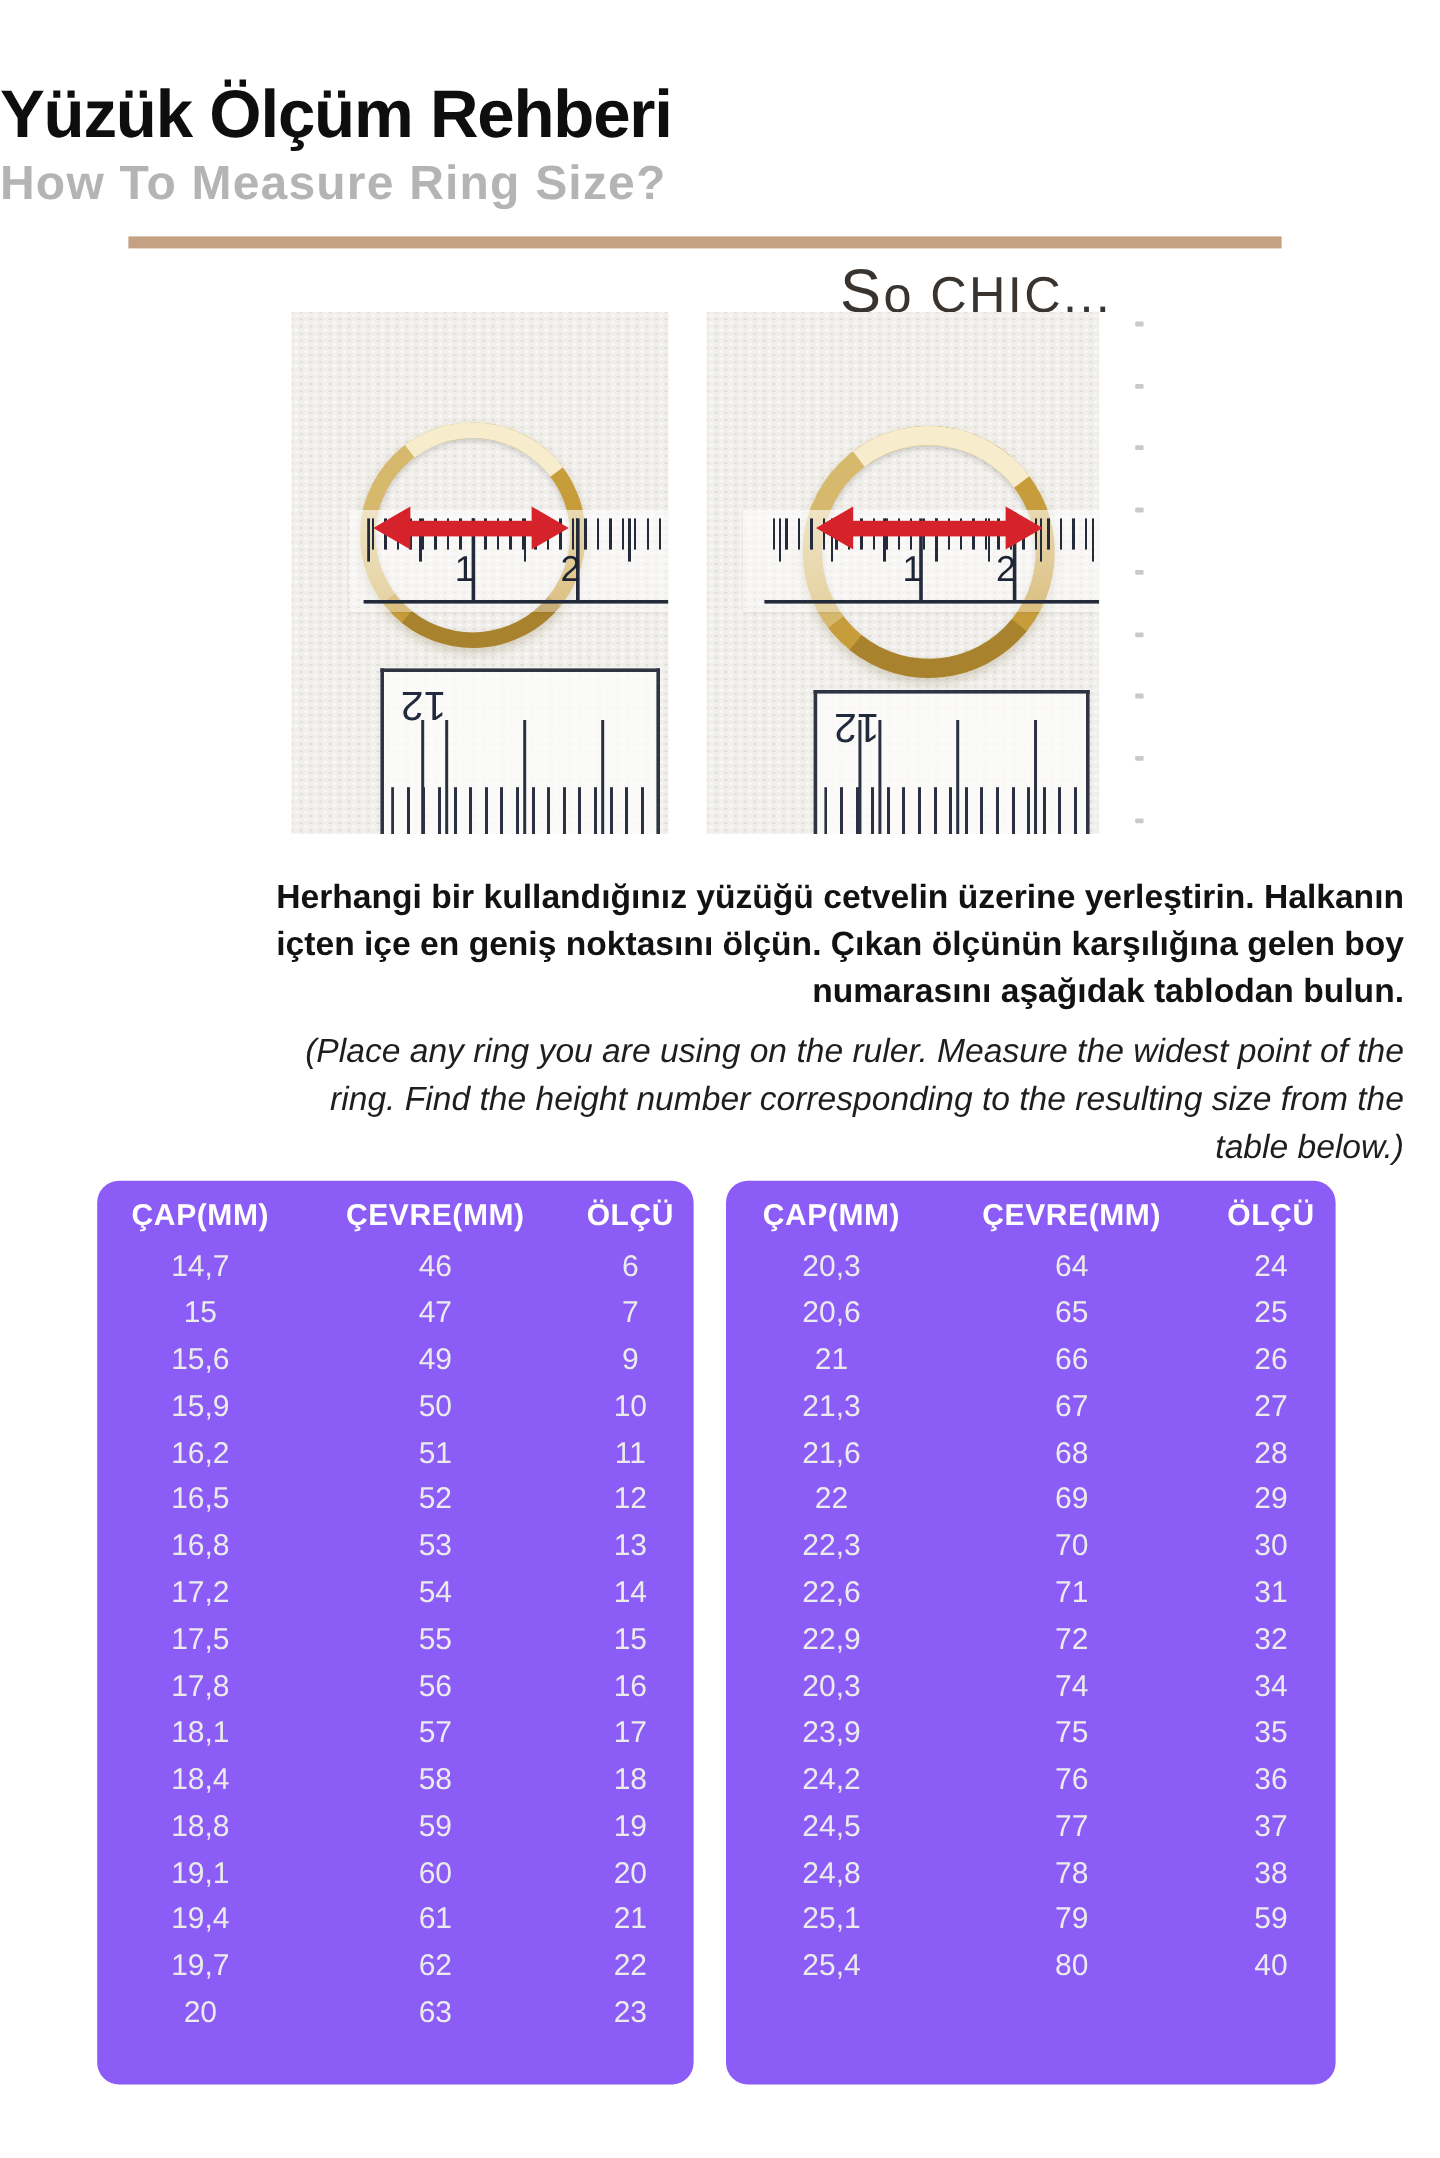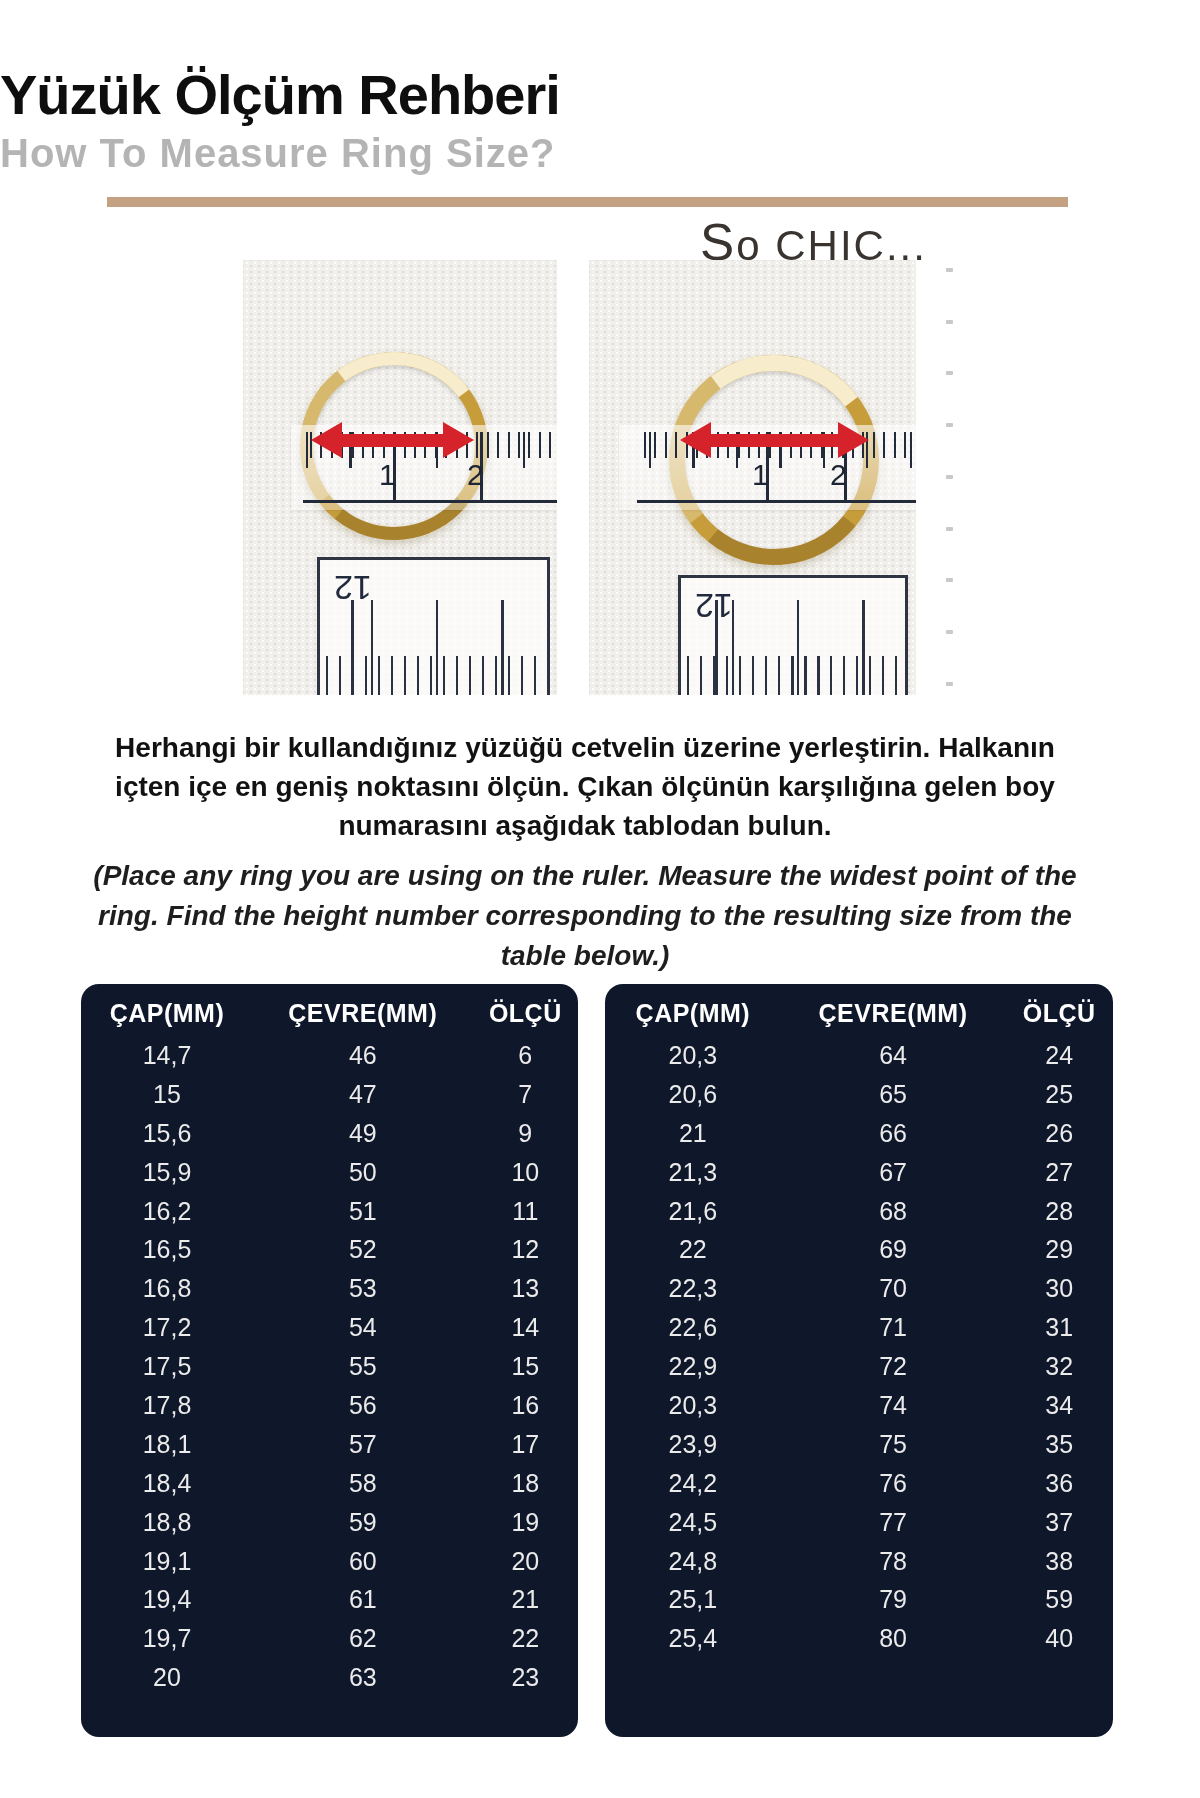--- a/index.html
+++ b/index.html
@@ -81,26 +81,26 @@
   .vticks{position:absolute;left:6px;right:6px;bottom:0;height:44px;
          background:repeating-linear-gradient(90deg,#2a3142 0 2.5px,transparent 2.5px 13px);}
   .vticksl{position:absolute;left:6px;right:6px;bottom:0;height:100px;
          background:repeating-linear-gradient(90deg,#2a3142 0 2.5px,transparent 2.5px 65px);
          background-position:45px 0;}
 
   .dashes{position:absolute;left:946px;top:268px;width:10px;height:430px;}
   .dash{position:absolute;left:0;width:7px;height:4px;background:#c9c9c9;border-radius:1px;}
 
   
-  .para{position:absolute;left:0;width:1170px;text-align:center;}
+  .para{position:absolute;left:0;width:1170px;text-align:right;}
   .para-tr{top:728px;font-size:28px;font-weight:700;color:#121212;line-height:39px;}
-  .para-en{top:856px;font-size:28px;font-style:italic;font-weight:700;color:#1e1e1e;line-height:40px;}
+  .para-en{top:856px;font-size:28px;font-style:italic;font-weight:400;color:#1e1e1e;line-height:40px;}
 
   
-  .sizetable{position:absolute;top:984px;height:753px;background:#0f172a;border-radius:18px;
+  .sizetable{position:absolute;top:984px;height:753px;background:#8b5cf6;border-radius:18px;
              overflow:hidden;}
   .table-left{left:81px;width:497px;}
   .table-right{left:605px;width:508px;}
   .thead,.trow{display:grid;grid-template-columns:34.6% 44.2% 21.2%;align-items:center;
                text-align:center;}
   .thead{height:46px;margin-top:6px;font-weight:700;color:#ffffff;font-size:25px;letter-spacing:0.5px;}
   .trow{height:38.9px;font-size:25px;font-weight:400;color:#ebebeb;}
 </style>
 </head>
 <body>

